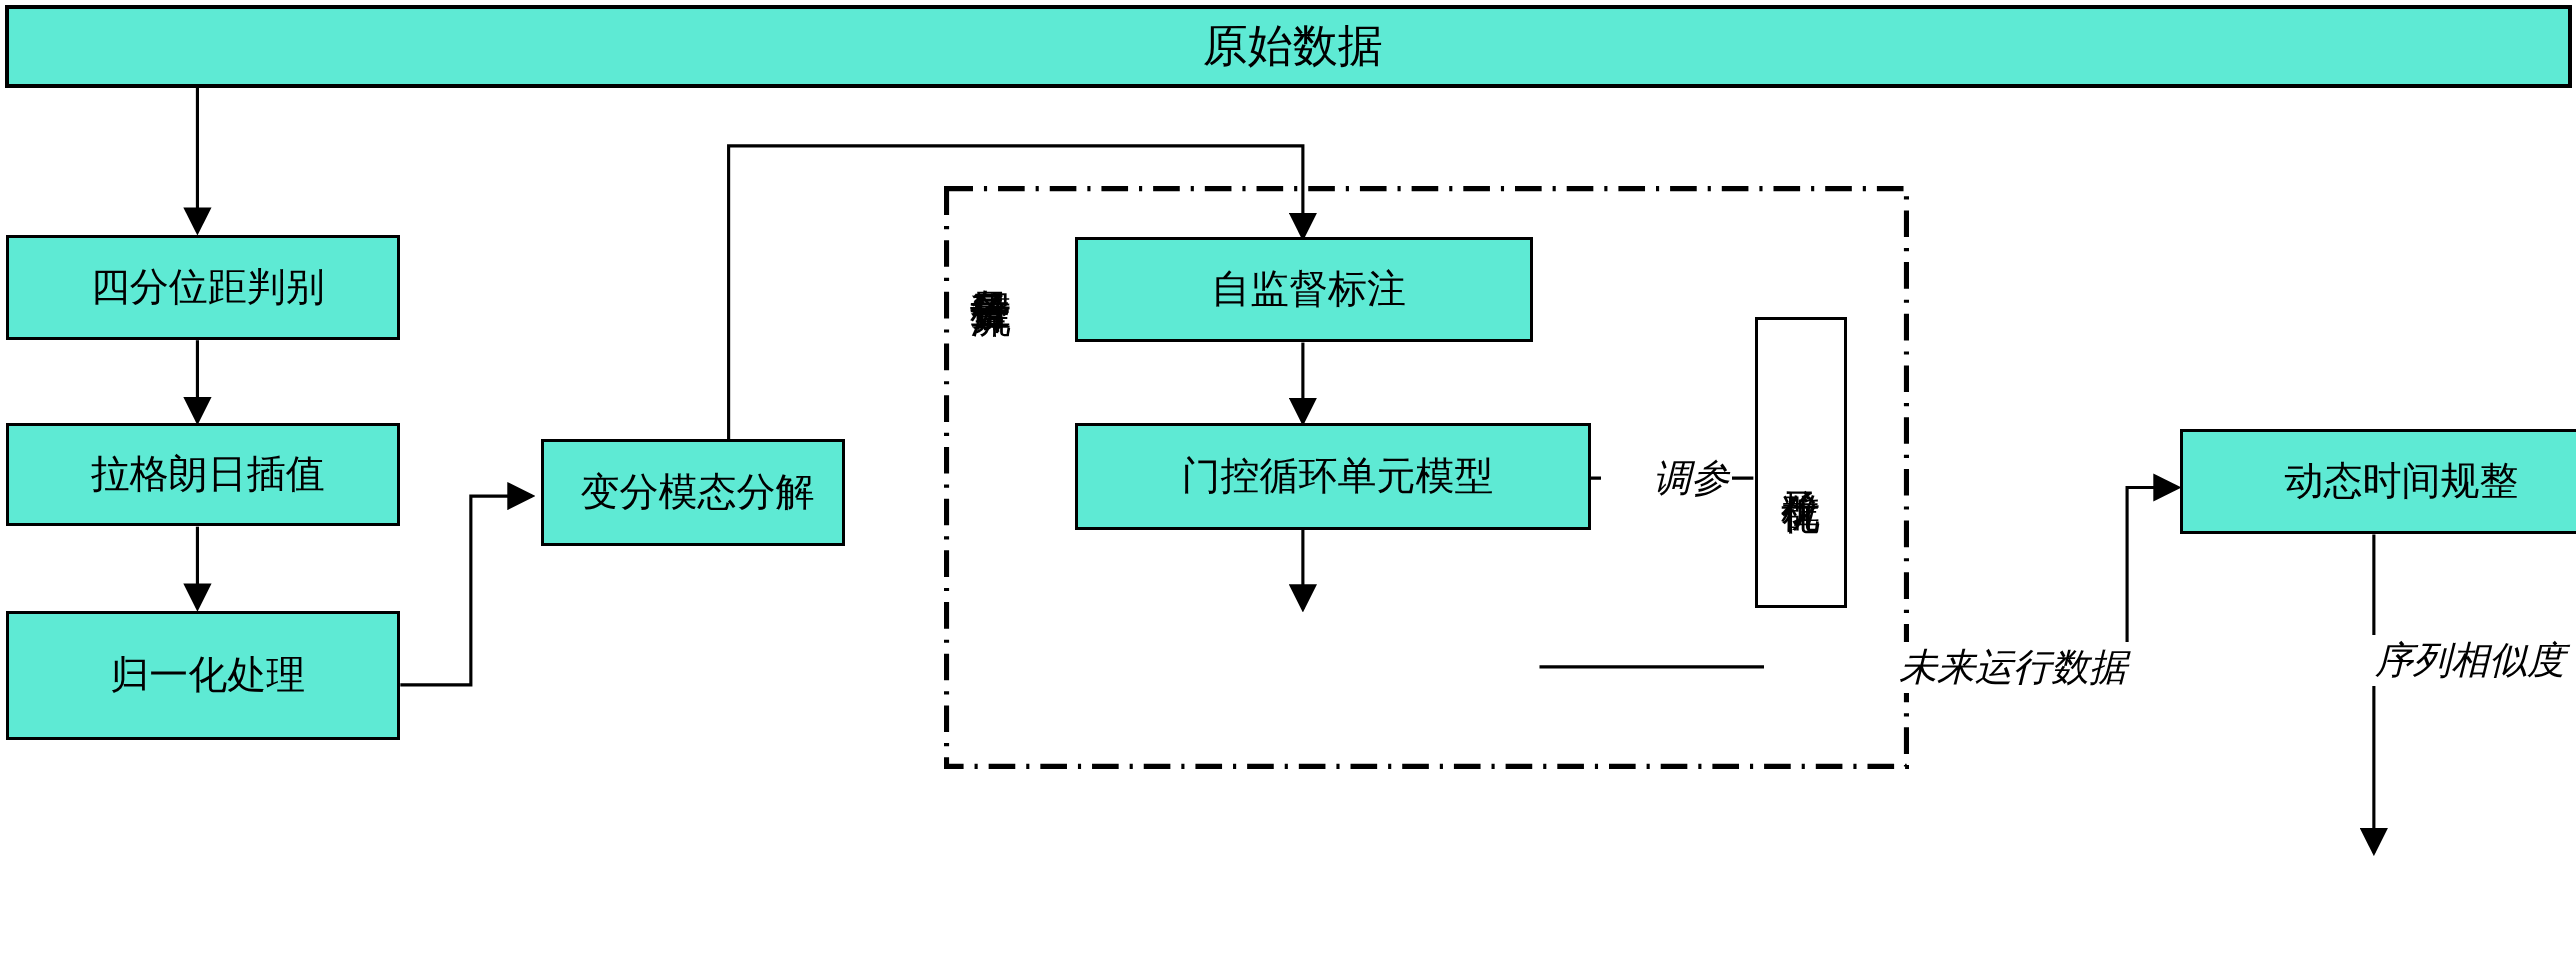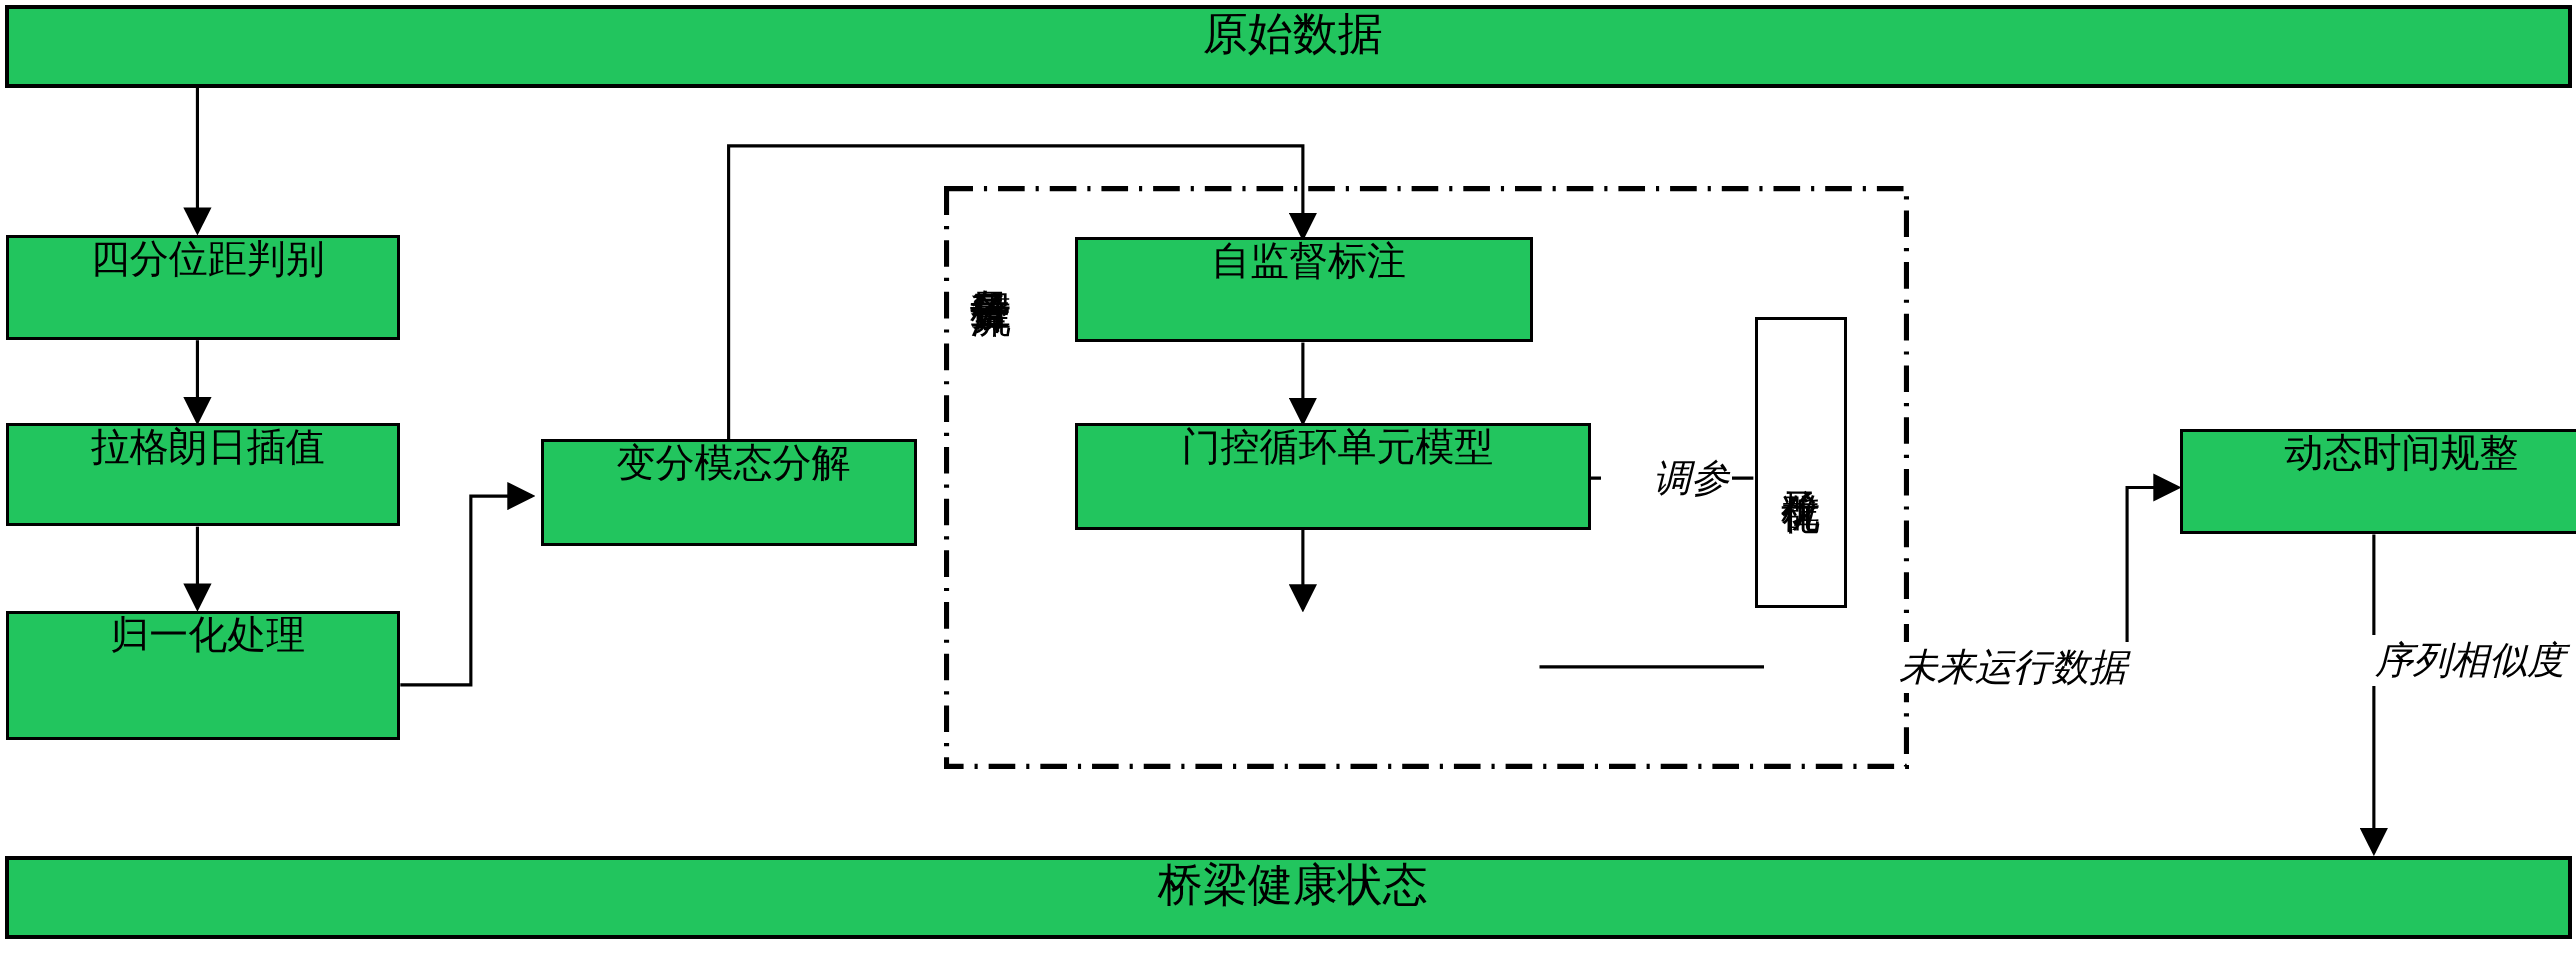--- a/index.html
+++ b/index.html
@@ -21,23 +21,24 @@
     position: absolute;
     left: 0;
     top: 0;
     width: 2576px;
     height: 975px;
     pointer-events: none;
   }
   .node {
     position: absolute;
     box-sizing: border-box;
-    background: #22c55e;
+    background: #5eead4;
     border: 3.9px solid #000000;
     display: flex;
+    align-items: center;
     justify-content: center;
     color: #000000;
     line-height: 1.1;
     white-space: nowrap;
     z-index: 3;
     padding-left: 9px;
   }
   .node.banner { border-width: 4.7px; }
   .node .txt {
     display: block;
@@ -144,44 +145,41 @@
   </div>
 
   <div class="node" style="left:6.3px; top:423px; width:394px; height:103px; font-size:39px;">
     <span class="txt">拉格朗日插值</span>
   </div>
 
   <div class="node" style="left:6.3px; top:611px; width:394px; height:129px; font-size:39px;">
     <span class="txt">归一化处理</span>
   </div>
 
-  <div class="node" style="left:541px; top:439px; width:376px; height:107px; font-size:39px;">
+  <div class="node" style="left:541px; top:439px; width:304px; height:107px; font-size:39px;">
     <span class="txt">变分模态分解</span>
   </div>
 
   <div class="node" style="left:1075px; top:237px; width:458px; height:105px; font-size:39px;">
     <span class="txt">自监督标注</span>
   </div>
 
   <div class="node" style="left:1075px; top:423px; width:516px; height:107px; font-size:39px;">
     <span class="txt">门控循环单元模型</span>
   </div>
 
 
   <div class="vert-node" style="left:1755px; top:317px; width:92px; height:291px; font-size:39px;">
     <span class="txt">粒子群优化</span>
   </div>
 
   <div class="node" style="left:2180px; top:429px; width:434px; height:105px; font-size:39px;">
     <span class="txt">动态时间规整</span>
   </div>
 
-  <div class="node banner" style="left:4.7px; top:856px; width:2567px; height:83px; font-size:45px;">
-    <span class="txt">桥梁健康状态</span>
-  </div>
 
   <div class="edge-label" style="left:1601px; top:453px; width:125px; font-size:38px;">
     <span>调参</span>
   </div>
 
   <div class="edge-label" style="left:1764px; top:642px; width:360px; font-size:38px;">
     <span>未来运行数据</span>
   </div>
 
   <div class="edge-label" style="left:2186px; top:635px; width:376px; font-size:38px;">

